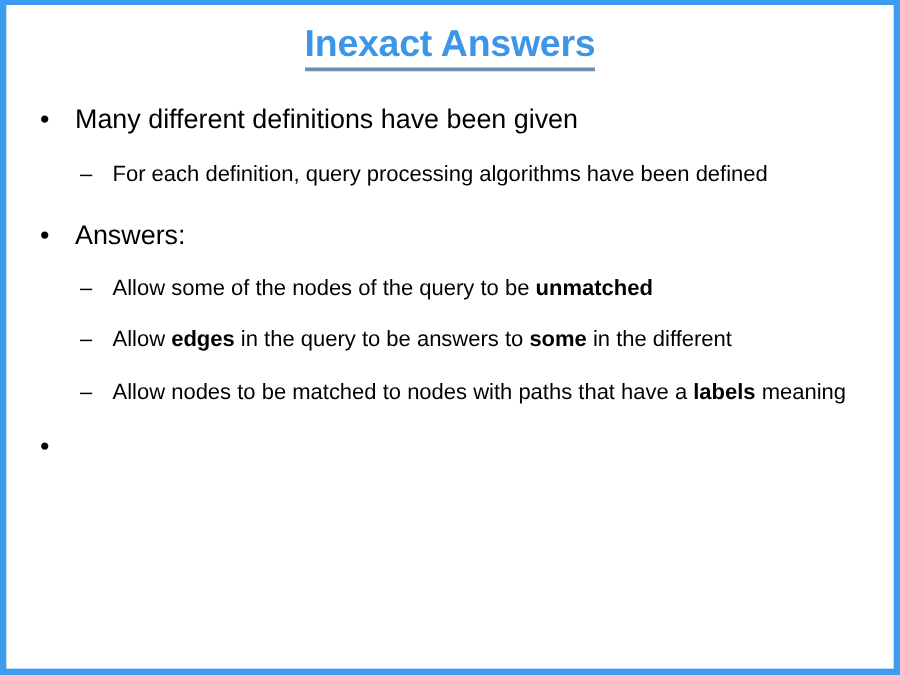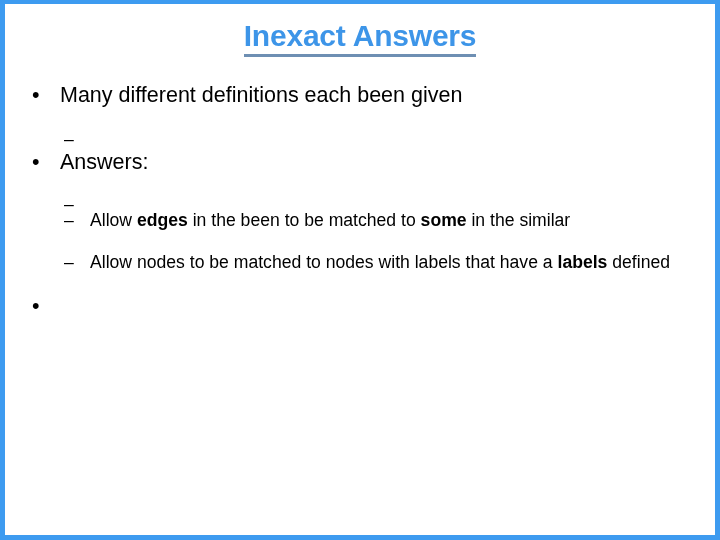--- a/index.html
+++ b/index.html
@@ -116,54 +116,56 @@
   <div class="slide-inner">
 
     <div class="title-block">
       <span class="slide-title">Inexact Answers</span>
     </div>
 
     <div class="body">
 
       <div class="l1">
         <span class="dot">•</span>
-        <span>Many different definitions each been given</span>
+        <span>Many different definitions have been given</span>
       </div>
 
       <div class="sp-a"></div>
 
       <div class="l2">
         <span class="dash">–</span>
+        <span>For each definition, query processing algorithms have been defined</span>
       </div>
 
       <div class="sp-b"></div>
 
       <div class="l1">
         <span class="dot">•</span>
         <span>Answers:</span>
       </div>
 
       <div class="sp-c"></div>
 
       <div class="l2">
         <span class="dash">–</span>
+        <span class="rich"><span>Allow some of the nodes of the query to be </span><b>unmatched</b></span>
       </div>
 
       <div class="sp-c"></div>
 
       <div class="l2">
         <span class="dash">–</span>
-        <span class="rich"><span>Allow </span><b>edges</b><span> in the been to be matched to </span><b>some</b><span> in the similar</span></span>
+        <span class="rich"><span>Allow </span><b>edges</b><span> in the query to be answers to </span><b>some</b><span> in the different</span></span>
       </div>
 
       <div class="sp-c"></div>
 
       <div class="l2">
         <span class="dash">–</span>
-        <span class="rich"><span>Allow nodes to be matched to nodes with labels that have a </span><b>labels</b><span> defined</span></span>
+        <span class="rich"><span>Allow nodes to be matched to nodes with paths that have a </span><b>labels</b><span> meaning</span></span>
       </div>
 
       <div class="sp-d"></div>
 
       <div class="l1">
         <span class="dot">•</span>
       </div>
 
     </div>
   </div>

